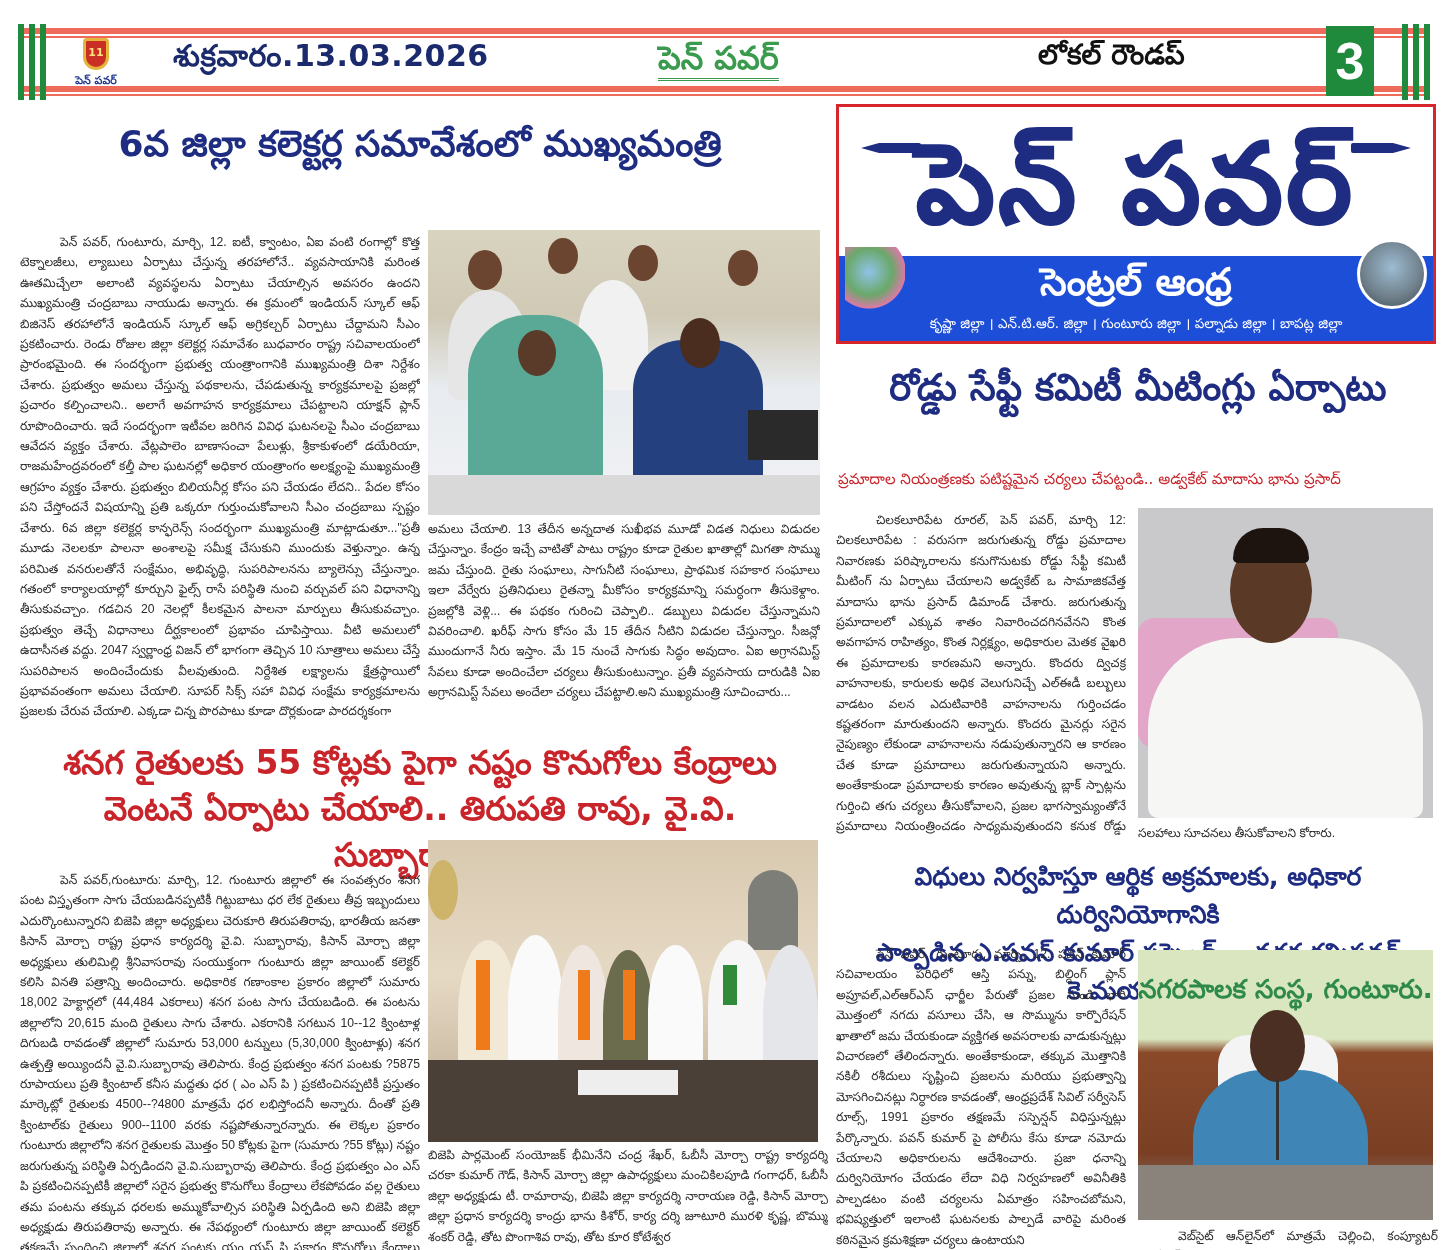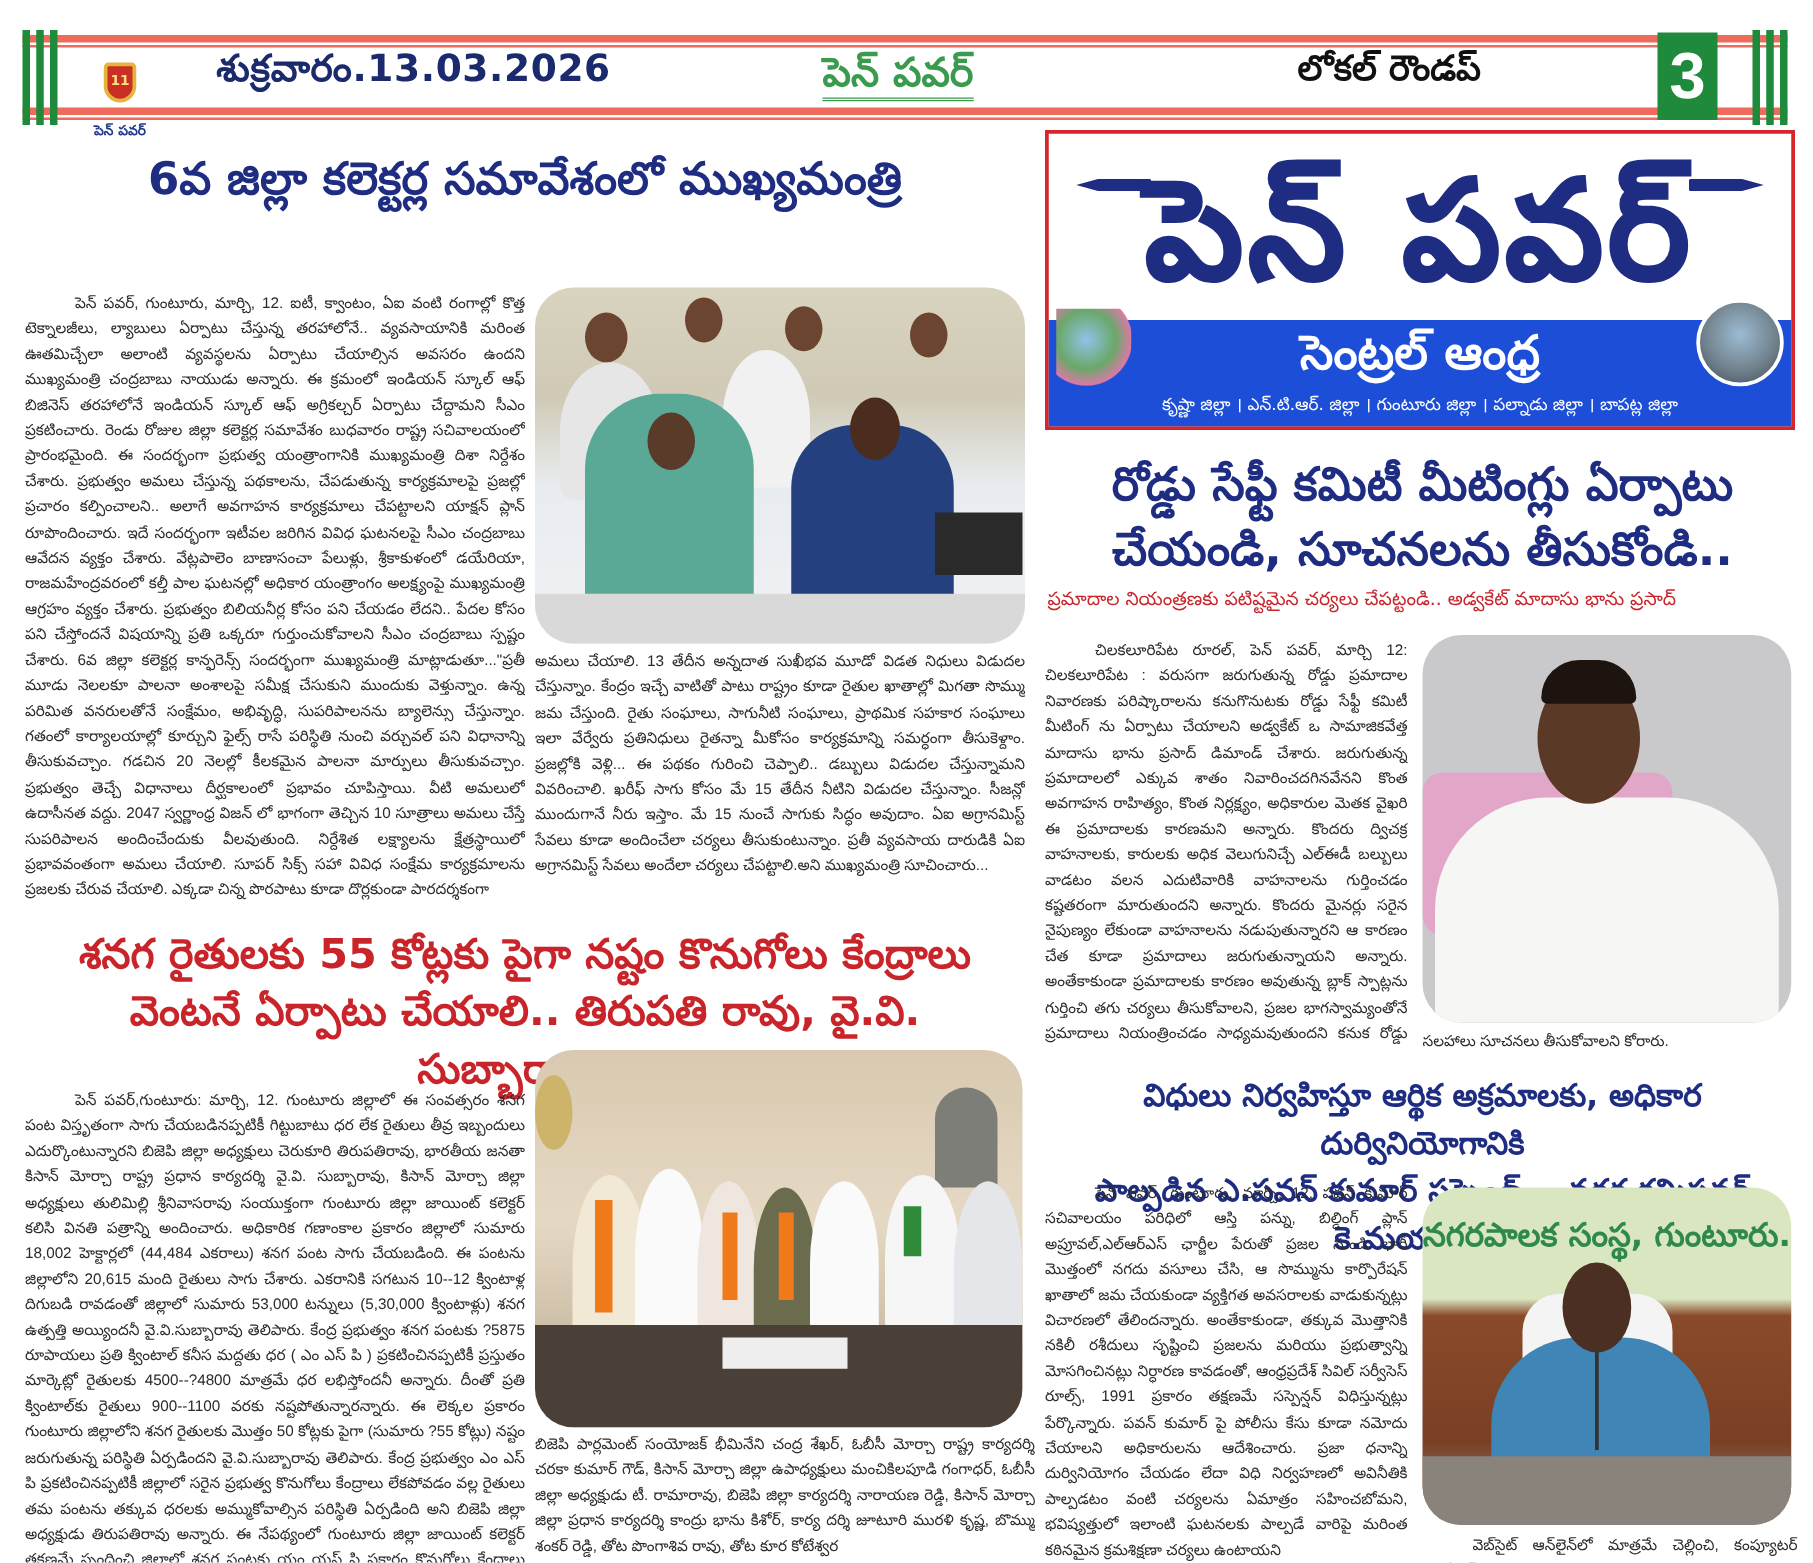--- a/index.html
+++ b/index.html
@@ -10,21 +10,21 @@
   .masthead { position: absolute; left: 18px; top: 24px; width: 1412px; height: 76px; }
   .mh-rule-top { position: absolute; left: 0; right: 0; top: 4px; height: 6px; background: #ee6b5b; }
   .mh-rule-top2 { position: absolute; left: 0; right: 0; top: 12px; height: 2px; background: #ee6b5b; }
   .mh-rule-bot { position: absolute; left: 0; right: 0; top: 62px; height: 6px; background: #ee6b5b; }
   .mh-rule-bot2 { position: absolute; left: 0; right: 0; top: 70px; height: 2px; background: #ee6b5b; }
   .stripes { position: absolute; top: 0; height: 76px; display: flex; gap: 5px; }
   .stripes span { width: 6px; height: 76px; background: #1f8a3c; display: block; }
   .stripes.left { left: 0; }
   .stripes.right { right: 0; }
   .mh-logo { position: absolute; left: 52px; top: 10px; width: 52px; height: 56px; text-align: center; }
-  .mh-logo .shield { width: 26px; height: 32px; margin: 16px auto; background: #c92f24; border: 3px solid #e5b43b; border-radius: 4px 4px 13px 13px; color: #ffe07a; font-size: 11px; font-weight: bold; line-height: 24px; }
+  .mh-logo .shield { width: 26px; height: 32px; margin: 4px auto; background: #c92f24; border: 3px solid #e5b43b; border-radius: 4px 4px 13px 13px; color: #ffe07a; font-size: 11px; font-weight: bold; line-height: 24px; }
   .mh-logo .name { font-size: 11px; color: #243a8f; font-weight: bold; line-height: 14px; }
   .mh-date { position: absolute; left: 155px; top: 14px; font-size: 30px; font-weight: bold; color: #1a2a6c; letter-spacing: 0.5px; }
   .mh-title { position: absolute; left: 640px; top: 14px; font-size: 32px; color: #3a9a4d; font-weight: bold; border-bottom: 3px double #3a9a4d; line-height: 40px; }
   .mh-section { position: absolute; left: 1020px; top: 14px; font-size: 28px; font-weight: bold; color: #111; }
   .mh-page { position: absolute; right: 56px; top: 2px; width: 48px; height: 70px; background: #1f8a3c; color: #fff; font-size: 52px; font-weight: bold; text-align: center; line-height: 70px; font-family: "Liberation Sans", sans-serif; }
 
   
   .hl-blue { color: #1e2d82; font-weight: bold; text-align: center; font-family: "DejaVu Sans", sans-serif; }
   .hl-red { color: #c8242a; font-weight: bold; text-align: center; font-family: "DejaVu Sans", sans-serif; }
 
@@ -41,21 +41,21 @@
   .c2 { left: 428px; top: 519px; width: 392px; height: 208px; }
   .c2 p, .c4 p, .c6 p { text-indent: 0; }
   .c3 { left: 20px; top: 840px; width: 400px; height: 410px; margin-top: 30px; }
   .c4 { left: 428px; top: 1145px; width: 400px; height: 105px; }
   .c5 { left: 836px; top: 510px; width: 290px; height: 330px; }
   .c6 { left: 1138px; top: 823px; width: 300px; height: 20px; }
   .c7 { left: 836px; top: 944px; width: 290px; height: 306px; }
   .c8 { left: 1138px; top: 1226px; width: 300px; height: 24px; }
 
   
-  .photo { position: absolute; overflow: hidden; border-radius: 31px; }
+  .photo { position: absolute; overflow: hidden; }
   .p1 { left: 428px; top: 230px; width: 392px; height: 285px; background: linear-gradient(180deg, #d9d4c0 0%, #cfc9b5 30%, #e8ebef 55%, #f1f3f6 100%); }
   .p2 { left: 428px; top: 840px; width: 390px; height: 302px; background: linear-gradient(180deg, #d8c9b0 0%, #e6d9c4 45%, #c9b9a2 80%, #e8e6e2 100%); }
   .p3 { left: 1138px; top: 508px; width: 295px; height: 310px; background: #c9c9cb; }
   .p4 { left: 1138px; top: 950px; width: 295px; height: 270px; background: linear-gradient(180deg, #d9e6c0 0%, #d9e6c0 33%, #8a4a2a 38%, #7a3f24 75%, #8b8680 100%); }
 
   
   .fig { position: absolute; border-radius: 50% 50% 12px 12px; }
   .head { position: absolute; border-radius: 50%; background: #6b4530; }
 
   
@@ -129,21 +129,20 @@
   <div class="brand-band">
     <div class="brand-region">సెంట్రల్ ఆంధ్ర</div>
     <div class="brand-districts">కృష్ణా జిల్లా । ఎన్.టి.ఆర్. జిల్లా । గుంటూరు జిల్లా । పల్నాడు జిల్లా । బాపట్ల జిల్లా</div>
   </div>
   <div class="brand-map"></div>
   <div class="brand-circle"></div>
 </div>
 
 <h2 class="h3 hl-blue">
   <span>రోడ్డు సేఫ్టీ కమిటీ మీటింగ్లు ఏర్పాటు</span><br>
-  <span>చేయండి, సూచనలను తీసుకోండి..</span>
 </h2>
 <div class="h3-sub">ప్రమాదాల నియంత్రణకు పటిష్టమైన చర్యలు చేపట్టండి.. అడ్వకేట్ మాదాసు భాను ప్రసాద్</div>
 <div class="col c5">
     <p>చిలకలూరిపేట రూరల్, పెన్ పవర్, మార్చి 12: చిలకలూరిపేట : వరుసగా జరుగుతున్న రోడ్డు ప్రమాదాల నివారణకు పరిష్కారాలను కనుగొనుటకు రోడ్డు సేఫ్టీ కమిటీ మీటింగ్ ను ఏర్పాటు చేయాలని అడ్వకేట్ ఒ సామాజికవేత్త మాదాసు భాను ప్రసాద్ డిమాండ్ చేశారు. జరుగుతున్న ప్రమాదాలలో ఎక్కువ శాతం నివారించదగినవేనని కొంత అవగాహన రాహిత్యం, కొంత నిర్లక్ష్యం, అధికారుల మెతక వైఖరి ఈ ప్రమాదాలకు కారణమని అన్నారు. కొందరు ద్విచక్ర వాహనాలకు, కారులకు అధిక వెలుగునిచ్చే ఎల్ఈడీ బల్బులు వాడటం వలన ఎదుటివారికి వాహనాలను గుర్తించడం కష్టతరంగా మారుతుందని అన్నారు. కొందరు మైనర్లు సరైన నైపుణ్యం లేకుండా వాహనాలను నడుపుతున్నారని ఆ కారణం చేత కూడా ప్రమాదాలు జరుగుతున్నాయని అన్నారు. అంతేకాకుండా ప్రమాదాలకు కారణం అవుతున్న బ్లాక్ స్పాట్లను గుర్తించి తగు చర్యలు తీసుకోవాలని, ప్రజల భాగస్వామ్యంతోనే ప్రమాదాలు నియంత్రించడం సాధ్యమవుతుందని కనుక రోడ్డు సేఫ్టీ మీటింగ్ ఏర్పాటు చేసి</p>
   </div>
 <div class="photo p3">
   <div style="position:absolute;left:0;top:110px;width:200px;height:130px;background:#e2a7c8;border-radius:16px;"></div>
   <div class="fig" style="left:10px;top:130px;width:275px;height:180px;background:#f6f6f4;border-radius:90px 90px 10px 10px;"></div>
   <div class="head" style="left:92px;top:30px;width:82px;height:105px;background:#5a3a27;"></div>
   <div style="position:absolute;left:95px;top:20px;width:76px;height:35px;background:#1d1410;border-radius:38px 38px 6px 6px;"></div>

